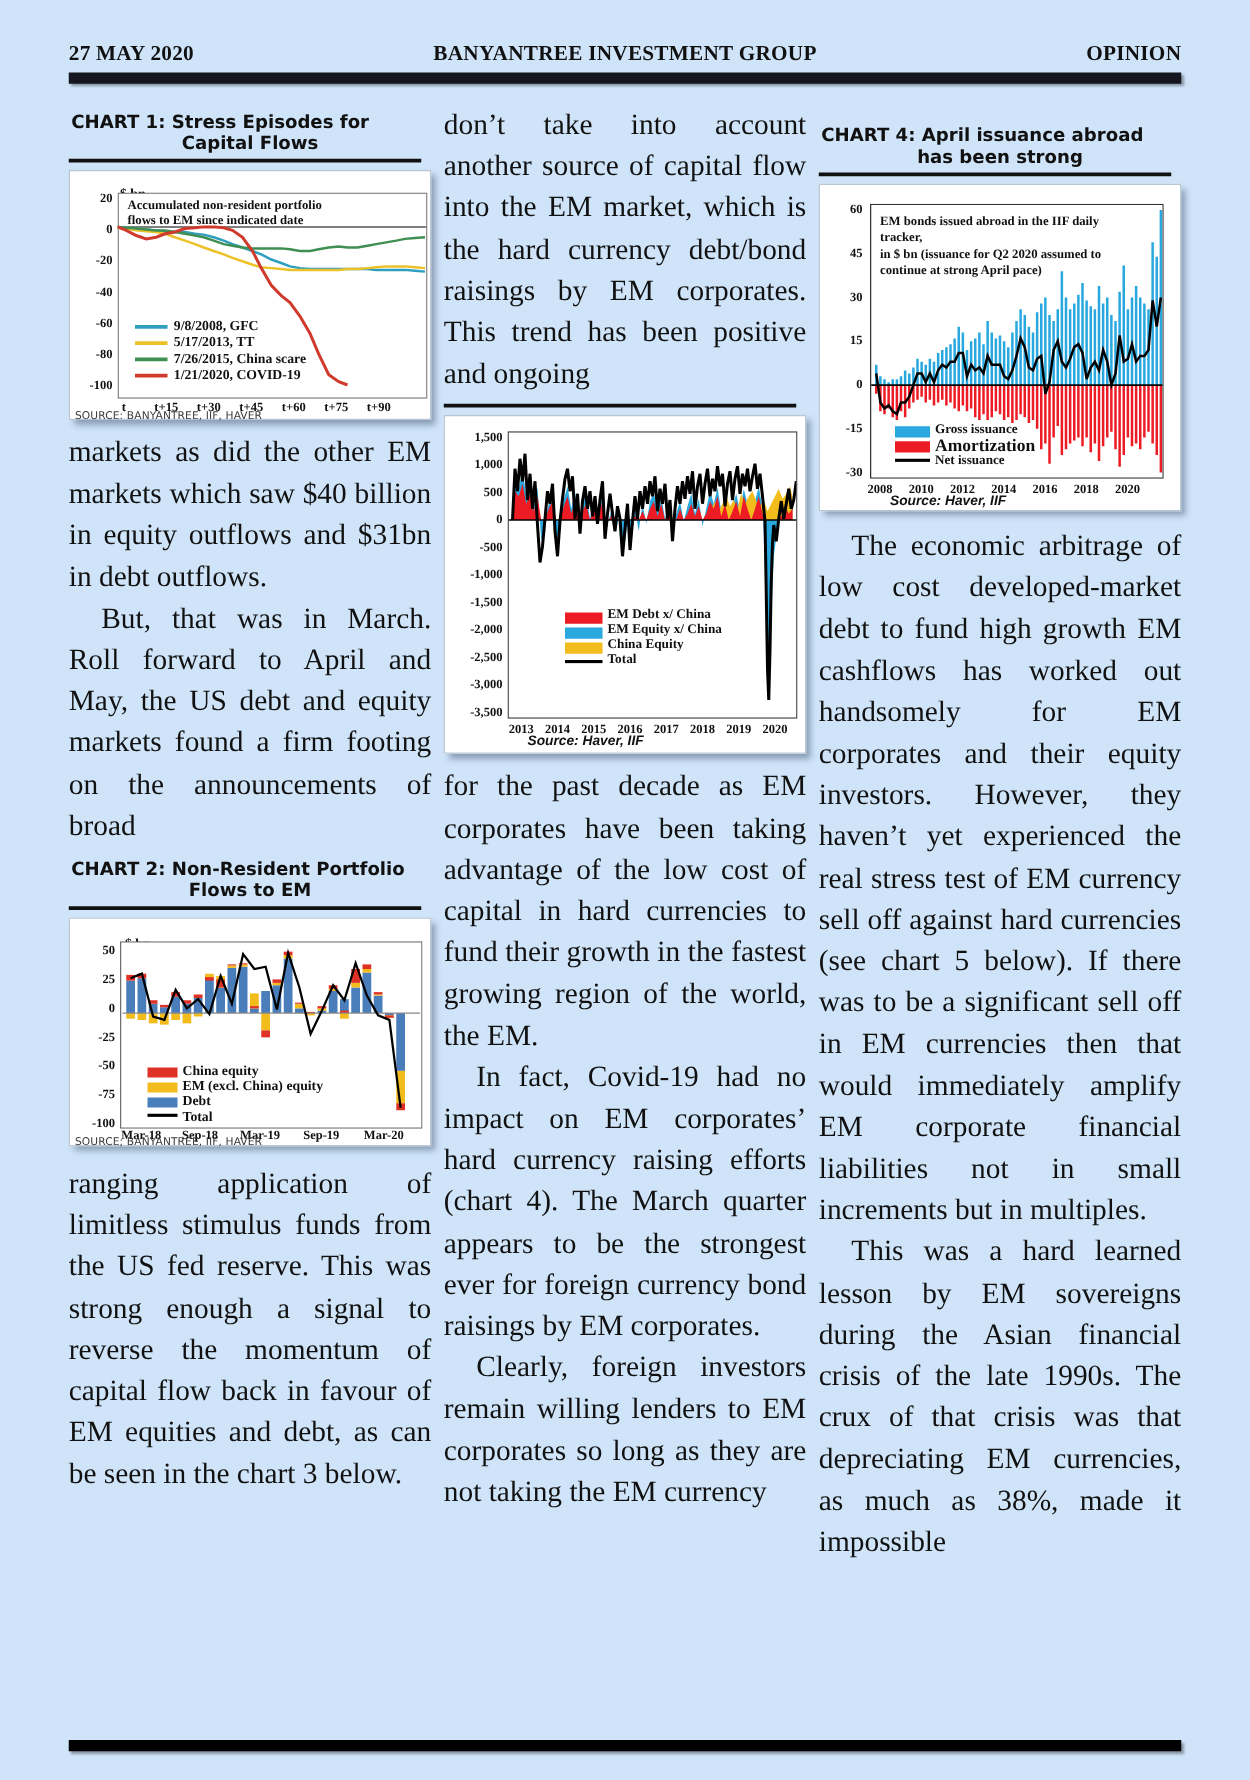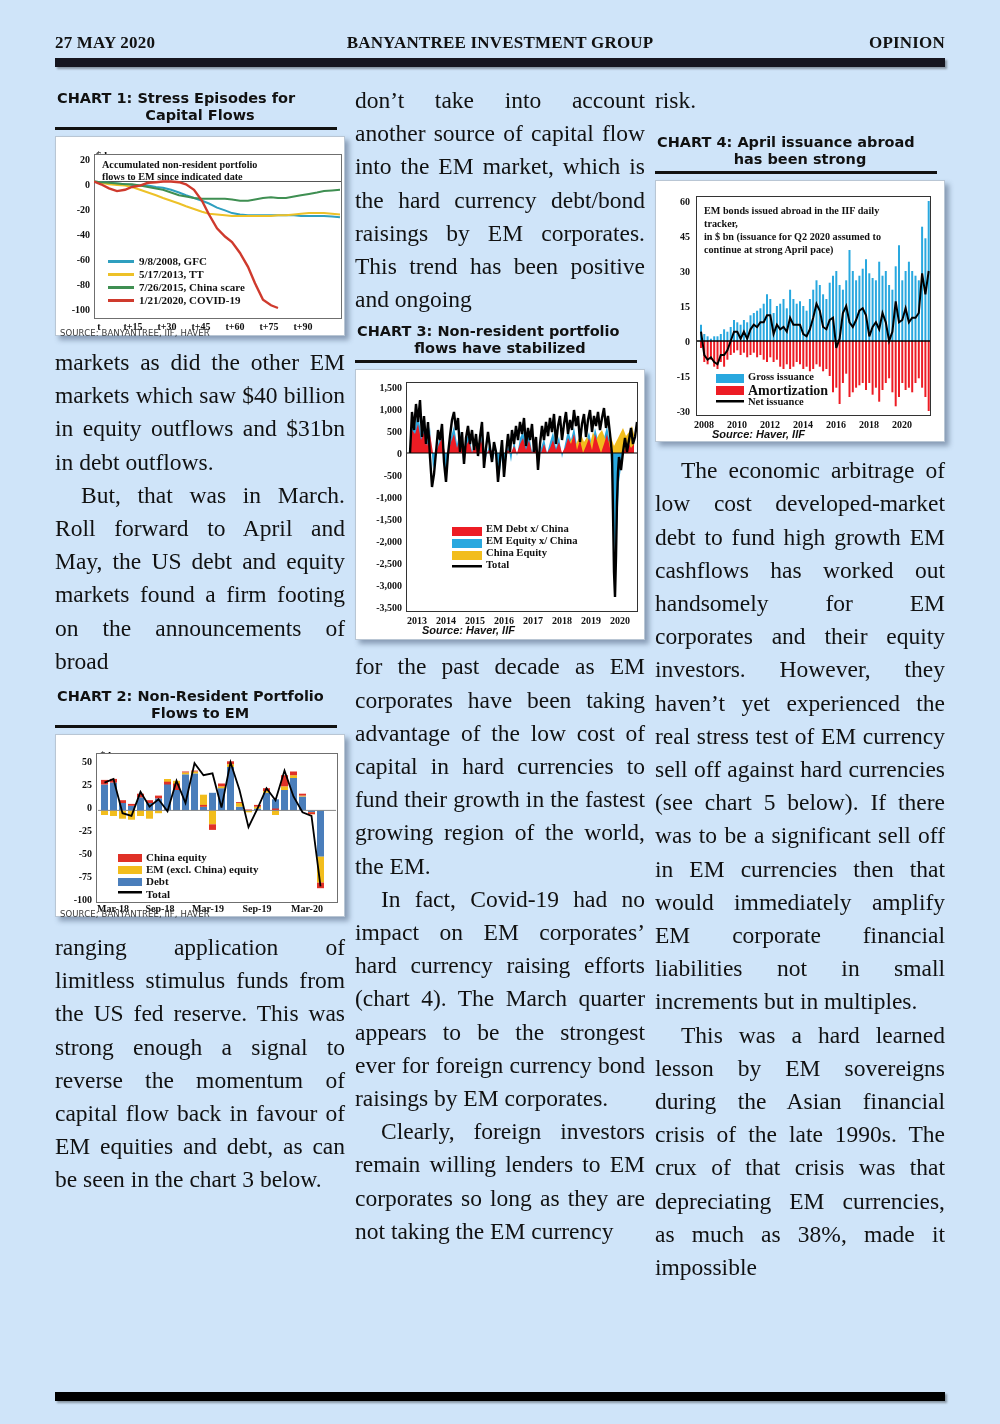--- a/index.html
+++ b/index.html
@@ -318,24 +318,20 @@
       </div>
     </div>
 
     <p class="body" style="margin-top:14px;">ranging application of limitless stimulus funds from the US fed reserve. This was strong enough a signal to reverse the momentum of capital flow back in favour of EM equities and debt, as can be seen in the chart 3 below.</p>
   </div>
 
   <div class="col col-2">
     <p class="body">don’t take into account another source of capital flow into the EM market, which is the hard currency debt/bond raisings by EM corporates.  This trend has been positive and ongoing</p>
 
     <div class="figure" style="margin-top:7px;">
-      <div class="fig-title">
-        <span class="l1">CHART 3: Non-resident portfolio</span>
-        <span class="l2">flows have stabilized</span>
-      </div>
       <div class="fig-rule"></div>
       <div class="fig-box" style="height:271px;">
         <div class="plot-wrap" style="height:271px;">
           <div class="ylab" style="left:0;width:46px;text-align:right;top:17px;">1,500</div>
           <div class="ylab" style="left:0;width:46px;text-align:right;top:39px;">1,000</div>
           <div class="ylab" style="left:0;width:46px;text-align:right;top:61px;">500</div>
           <div class="ylab" style="left:0;width:46px;text-align:right;top:83px;">0</div>
           <div class="ylab" style="left:0;width:46px;text-align:right;top:105px;">-500</div>
           <div class="ylab" style="left:0;width:46px;text-align:right;top:127px;">-1,000</div>
           <div class="ylab" style="left:0;width:46px;text-align:right;top:149px;">-1,500</div>
@@ -390,21 +386,20 @@
         </div>
       </div>
     </div>
 
     <p class="body" style="margin-top:10px;">for the past decade as EM corporates have been taking advantage of the low cost of capital in hard currencies to fund their growth in the fastest growing region of the world, the EM.</p>
     <p class="body indent">In fact, Covid-19 had no impact on EM corporates’ hard currency raising efforts (chart 4).  The March quarter appears to be the strongest ever for foreign currency bond raisings by EM corporates.</p>
     <p class="body indent">Clearly, foreign investors remain willing lenders to EM corporates so long as they are not taking the EM currency</p>
   </div>
 
   <div class="col col-3">
-    <p class="body">risk.</p>
 
     <div class="figure" style="margin-top:17px;">
       <div class="fig-title">
         <span class="l1">CHART 4: April issuance abroad</span>
         <span class="l2">has been strong</span>
       </div>
       <div class="fig-rule"></div>
       <div class="fig-box" style="height:262px;">
         <div class="plot-wrap" style="height:262px;padding-left:44px;">
           <div class="ylab" style="left:0;width:34px;text-align:right;top:20px;">60</div>

